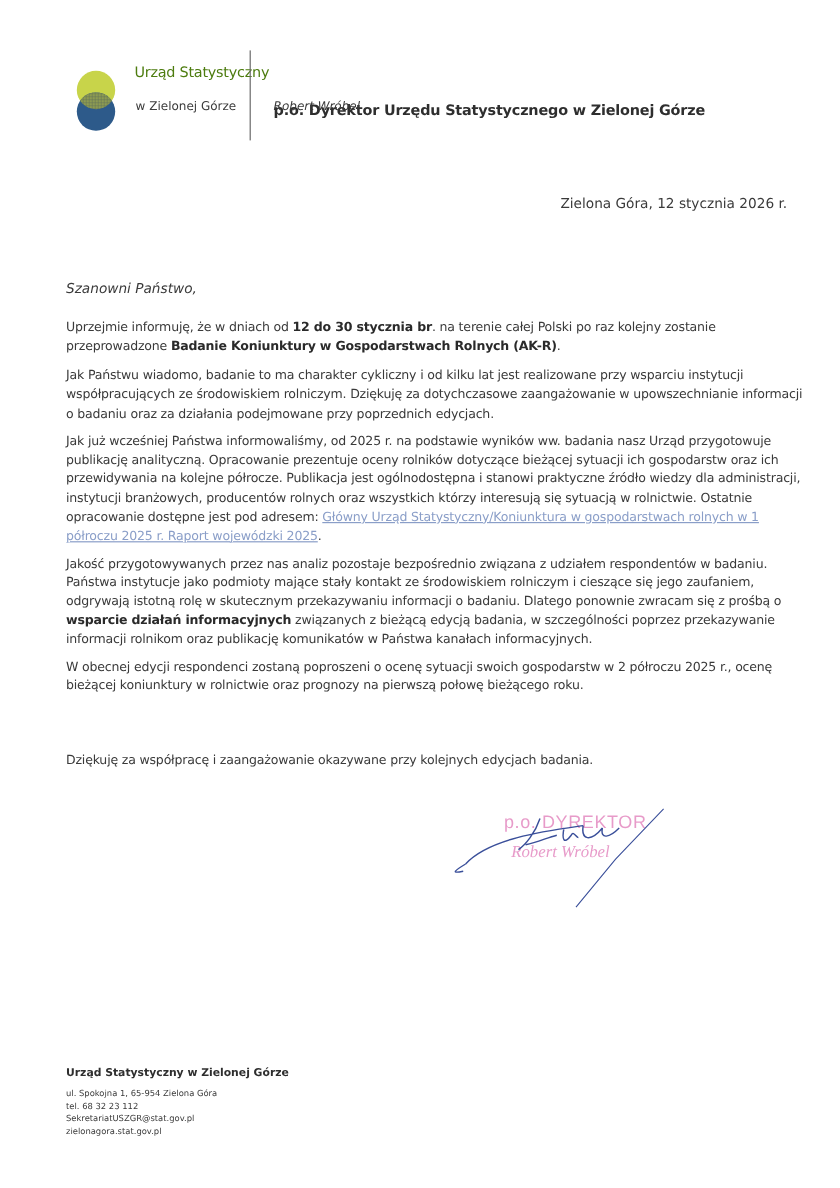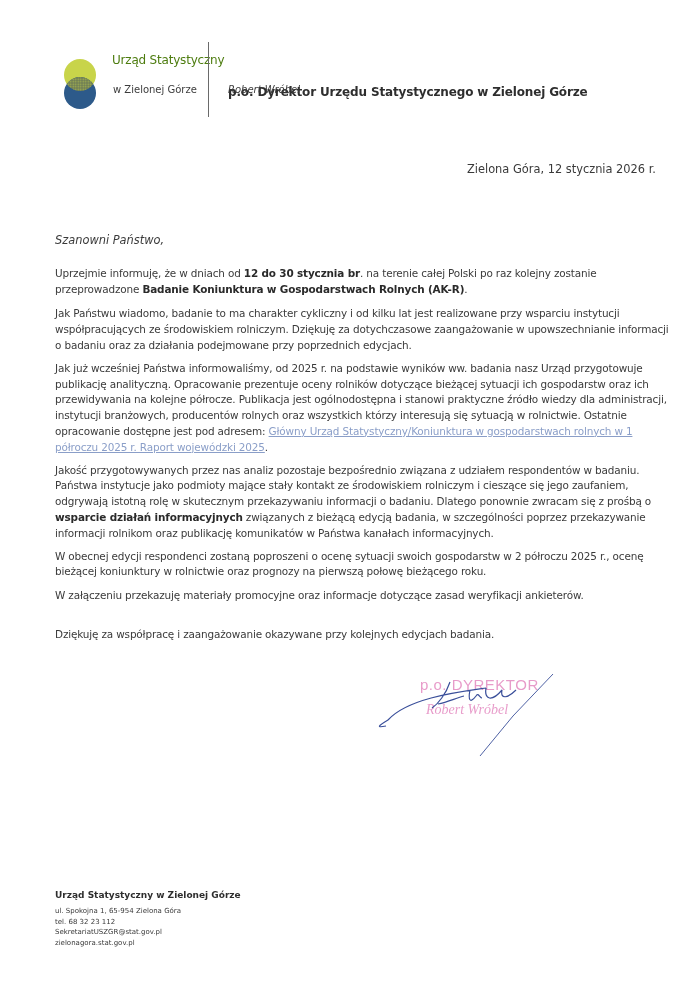--- a/index.html
+++ b/index.html
@@ -48,32 +48,32 @@
 <div class="abs divider"></div>
 <div class="abs hdr-title">p.o. Dyrektor Urzędu Statystycznego w Zielonej Górze</div>
 <div class="abs hdr-name">Robert Wróbel</div>
 
 <div class="abs date">Zielona Góra, 12 stycznia 2026 r.</div>
 
 <div class="abs salutation">Szanowni Państwo,</div>
 
 <div class="abs body-text">
   <p style="margin-bottom:9px;">
-    <span>Uprzejmie informuję, że w dniach od </span><b>12 do 30 stycznia br</b><span>. na terenie całej Polski po raz kolejny zostanie przeprowadzone </span><b>Badanie Koniunktura w Gospodarstwach Rolnych (AK-R)</b><span>.</span>
+    <span>Uprzejmie informuję, że w dniach od </span><b>12 do 30 stycznia br</b><span>. na terenie całej Polski po raz kolejny zostanie przeprowadzone </span><b>Badanie Koniunktury w Gospodarstwach Rolnych (AK-R)</b><span>.</span>
   </p>
   <p>Jak Państwu wiadomo, badanie to ma charakter cykliczny i od kilku lat jest realizowane przy wsparciu instytucji współpracujących ze środowiskiem rolniczym. Dziękuję za dotychczasowe zaangażowanie w upowszechnianie informacji o badaniu oraz za działania podejmowane przy poprzednich edycjach.</p>
   <p>
     <span>Jak już wcześniej Państwa informowaliśmy, od 2025 r. na podstawie wyników ww. badania nasz Urząd przygotowuje publikację analityczną. Opracowanie prezentuje oceny rolników dotyczące bieżącej sytuacji ich gospodarstw oraz ich przewidywania na kolejne półrocze. Publikacja jest ogólnodostępna i stanowi praktyczne źródło wiedzy dla administracji, instytucji branżowych, producentów rolnych oraz wszystkich którzy interesują się sytuacją w rolnictwie. Ostatnie opracowanie dostępne jest pod adresem: </span><a class="link">Główny Urząd Statystyczny/Koniunktura w gospodarstwach rolnych w 1 półroczu 2025 r. Raport wojewódzki 2025</a><span>.</span>
   </p>
   <p>
     <span>Jakość przygotowywanych przez nas analiz pozostaje bezpośrednio związana z udziałem respondentów w badaniu. Państwa instytucje jako podmioty mające stały kontakt ze środowiskiem rolniczym i cieszące się jego zaufaniem, odgrywają istotną rolę w skutecznym przekazywaniu informacji o badaniu. Dlatego ponownie zwracam się z prośbą o </span><b>wsparcie działań informacyjnych</b><span> związanych z bieżącą edycją badania, w szczególności poprzez przekazywanie informacji rolnikom oraz publikację komunikatów w Państwa kanałach informacyjnych.</span>
   </p>
   <p>W obecnej edycji respondenci zostaną poproszeni o ocenę sytuacji swoich gospodarstw w 2 półroczu 2025 r., ocenę bieżącej koniunktury w rolnictwie oraz prognozy na pierwszą połowę bieżącego roku.</p>
   <p>
-    <span>W załączeniu przekazuję materiały promocyjne oraz informacje dotyczące zasad weryfikacji ankieterów.</span><br>
+    <br>
     <br>
   </p>
   <p>Dziękuję za współpracę i zaangażowanie okazywane przy kolejnych edycjach badania.</p>
 </div>
 
 <div class="abs sig">
   <svg width="200" height="90" viewBox="0 0 200 90">
     <text x="52" y="22" font-family="Liberation Sans, sans-serif" font-size="15" fill="#e07ab8" opacity="0.75" letter-spacing="0.5">p.o. DYREKTOR</text>
     <text x="58" y="46" font-family="Liberation Serif, serif" font-style="italic" font-size="14" fill="#e07ab8" opacity="0.75">Robert Wróbel</text>
     <path d="M20 52 C 40 30, 90 24, 118 20 M82 14 C 78 26, 70 36, 64 40 M70 36 C 80 34, 88 30, 96 28 M102 22 C 100 32, 102 36, 108 28 C 110 24, 112 30, 114 30 M118 20 C 116 32, 124 34, 134 22 C 132 32, 140 30, 148 22" stroke="#3a4f9a" stroke-width="1.2" fill="none"></path>

